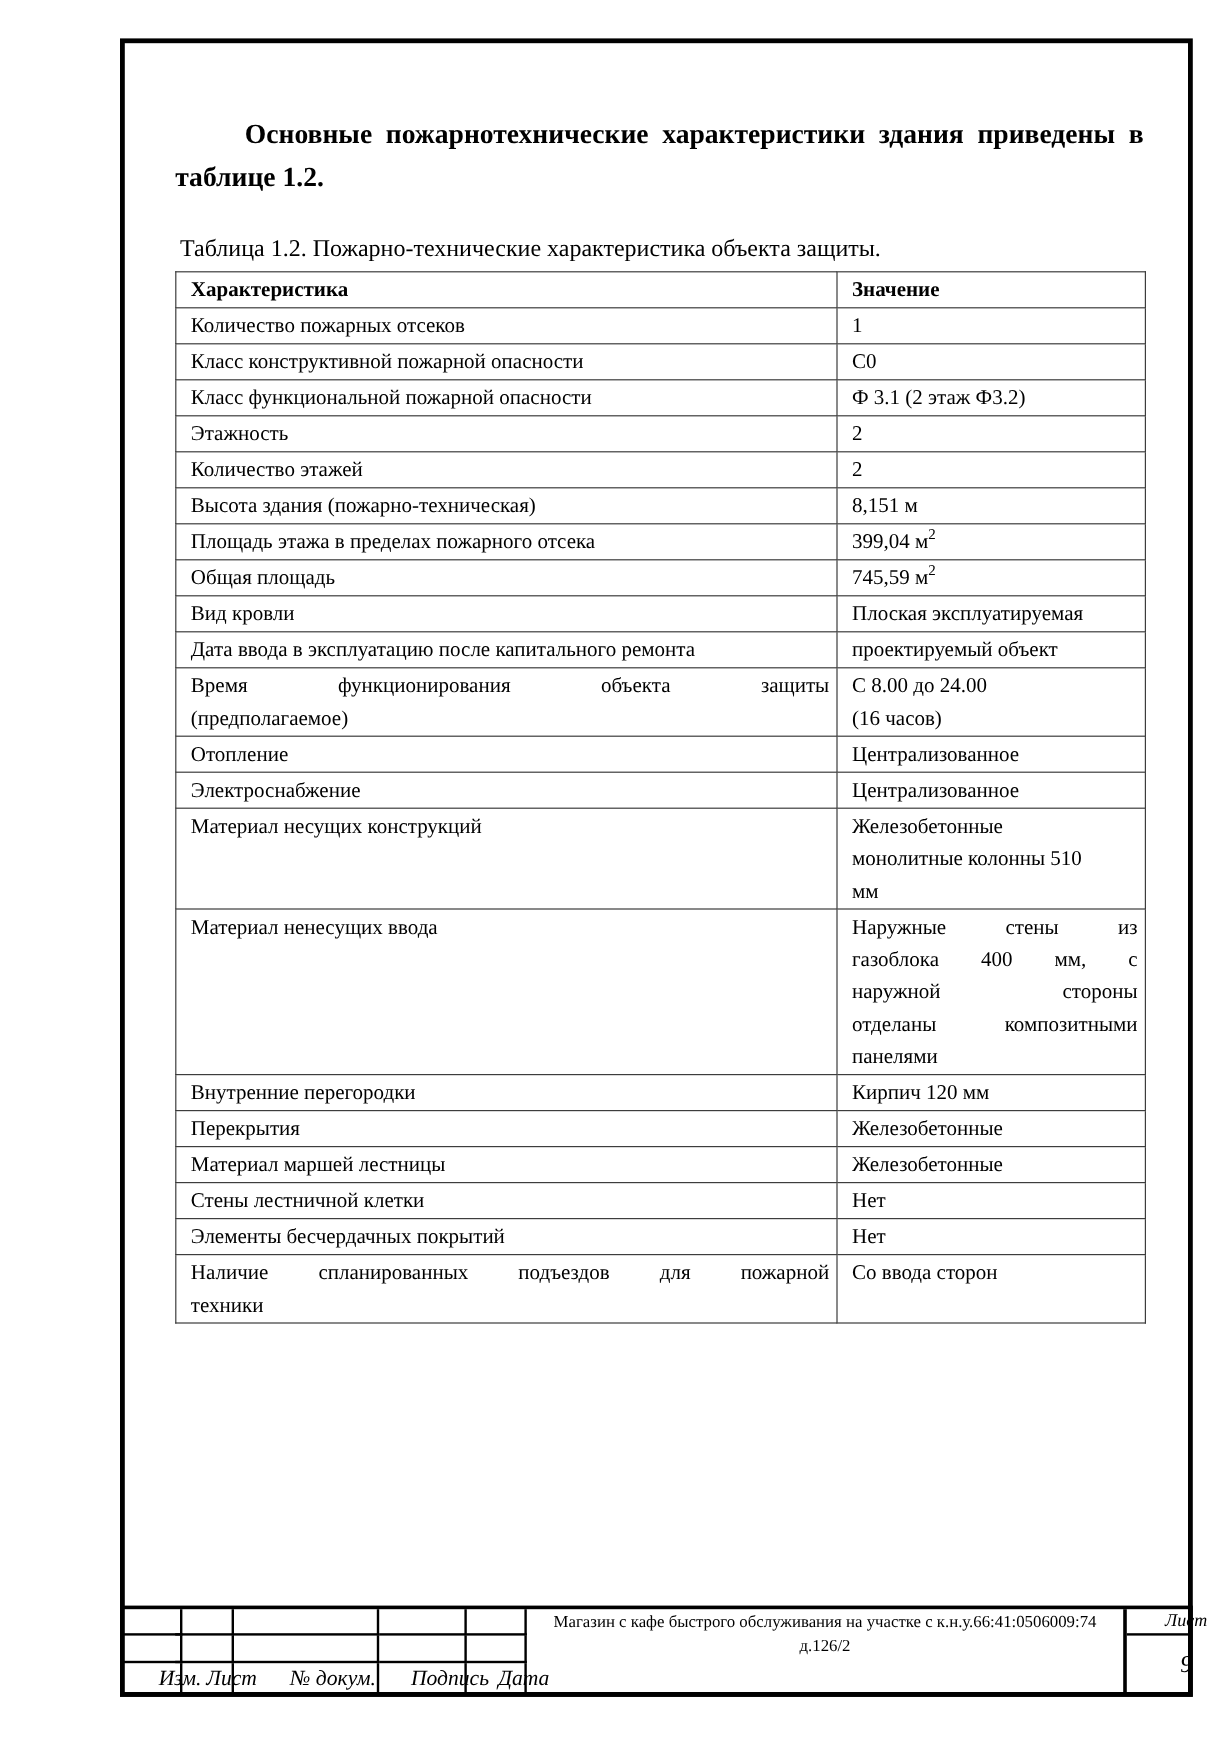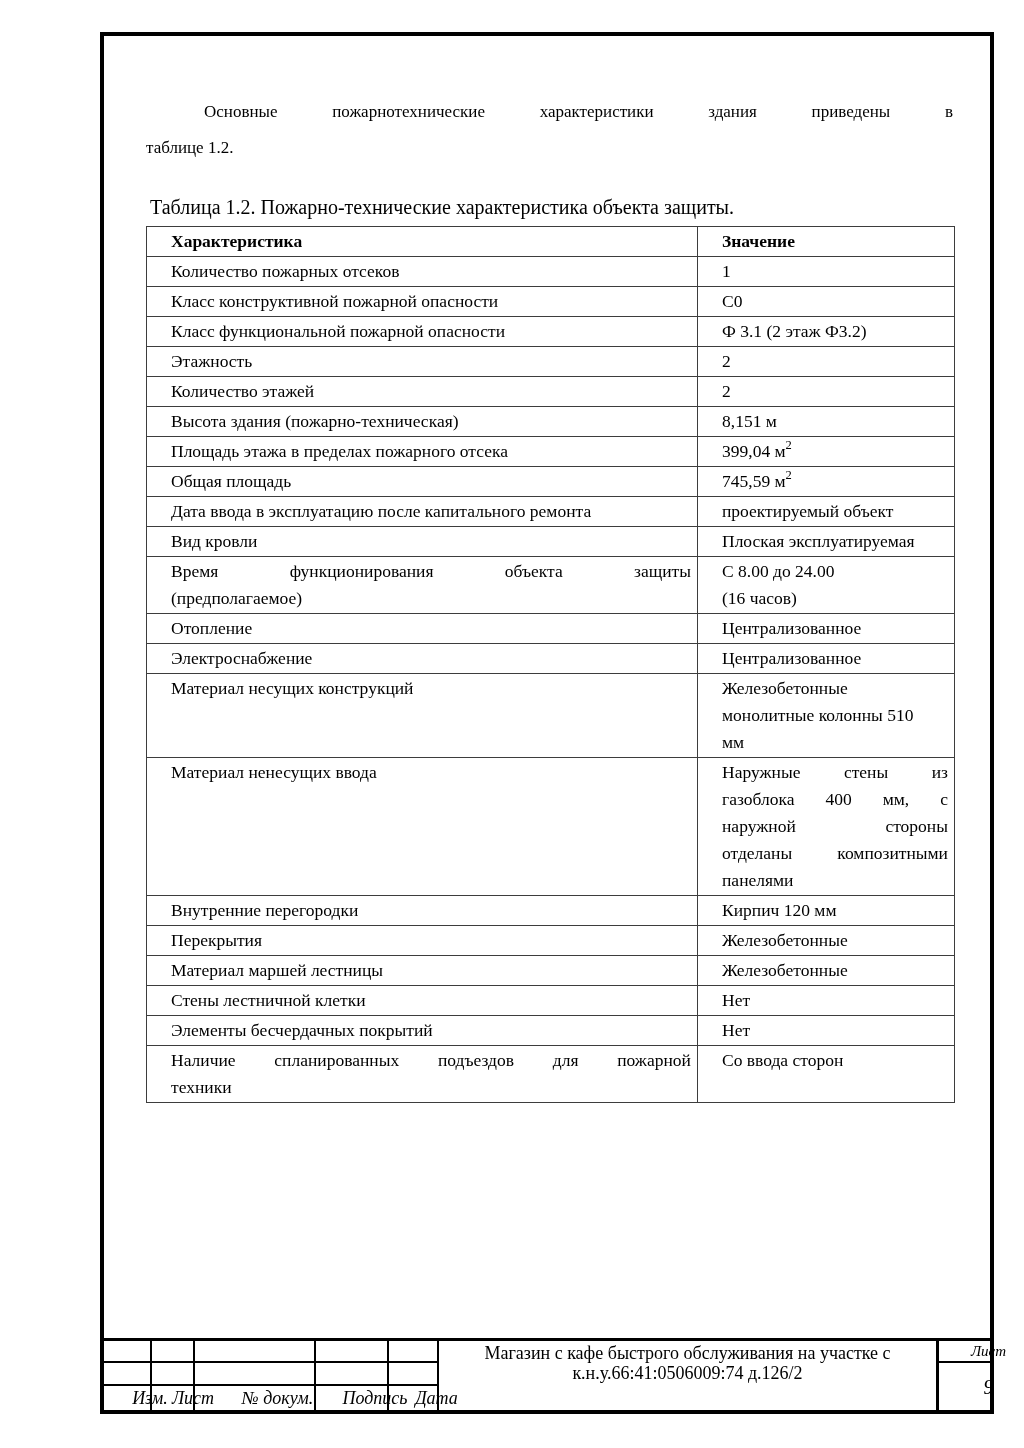--- a/index.html
+++ b/index.html
@@ -8,41 +8,41 @@
     font-family:"Liberation Serif","DejaVu Serif",serif;color:#000;
     overflow:hidden;
   }
   .frame{
     position:absolute;left:100px;top:32px;width:894px;height:1382px;
     border:4px solid #000;box-sizing:border-box;
   }
   
   .intro{
     position:absolute;left:146px;top:94px;width:807px;
-    font-size:17px;line-height:36px;
+    font-size:23px;line-height:36px;font-weight:bold;
   }
   .spread{display:flex;justify-content:space-between;}
   .indent{padding-left:58px;}
   
   .caption{
     position:absolute;left:150px;top:194px;width:807px;
     font-size:20px;line-height:26px;white-space:nowrap;
   }
   
   table.chars{
     position:absolute;left:146px;top:226px;width:808px;
     border-collapse:collapse;table-layout:fixed;
     font-size:17.5px;
   }
   table.chars col.c1{width:551px;}
   table.chars col.c2{width:257px;}
   table.chars th,table.chars td{
     border:1.6px solid #3d3d3d;
     vertical-align:top;text-align:left;
-    padding:1px 6px 1px 24px;line-height:27px;
+    padding:1px 6px 1px 12px;line-height:27px;
     overflow:hidden;
   }
   table.chars th{font-weight:bold;}
   table.chars sup{font-size:12.5px;line-height:0;position:relative;top:-1px;}
   
   .tb{
     position:absolute;left:100px;top:1338px;width:894px;height:76px;
     box-sizing:border-box;border:3.5px solid #000;
     display:grid;
     grid-template-columns:43px 48px 122px 73px 50px 1fr 52px;
@@ -51,21 +51,21 @@
   .tb>div{box-sizing:border-box;min-width:0;min-height:0;padding-left:47px;}
   .tb .v{border-right:2.5px solid #000;}
   .tb .h{border-bottom:2.5px solid #000;}
   .tb .lab{
     font-style:italic;font-size:18px;
     display:flex;align-items:center;justify-content:center;
     white-space:nowrap;
   }
   .tb .doc{
     grid-area:1/6/4/7;border-right:3.5px solid #000;
-    font-size:18px;line-height:20px;text-align:center;
+    font-size:14px;line-height:20px;text-align:center;
     padding:2px 3px 0 3px;
   }
   .tb .sheet-label{
     grid-area:1/7/2/8;border-bottom:2.5px solid #000;
     font-style:italic;font-size:15px;
     display:flex;align-items:center;justify-content:center;
   }
   .tb .sheet-num{
     grid-area:2/7/4/8;
     font-style:italic;font-size:20px;
@@ -129,26 +129,26 @@
       </tr>
       <tr>
         <td>Площадь этажа в пределах пожарного отсека</td>
         <td>399,04 м<sup>2</sup></td>
       </tr>
       <tr>
         <td>Общая площадь</td>
         <td>745,59 м<sup>2</sup></td>
       </tr>
       <tr>
+        <td>Вид кровли</td>
+        <td>Плоская эксплуатируемая</td>
+      </tr>
+      <tr>
         <td>Дата ввода в эксплуатацию после капитального ремонта</td>
         <td>проектируемый объект</td>
-      </tr>
-      <tr>
-        <td>Вид кровли</td>
-        <td>Плоская эксплуатируемая</td>
       </tr>
       <tr>
         <td>
           <div class="spread">
             <span>Время</span>
             <span>функционирования</span>
             <span>объекта</span>
             <span>защиты</span>
           </div>
           <div>(предполагаемое)</div>

